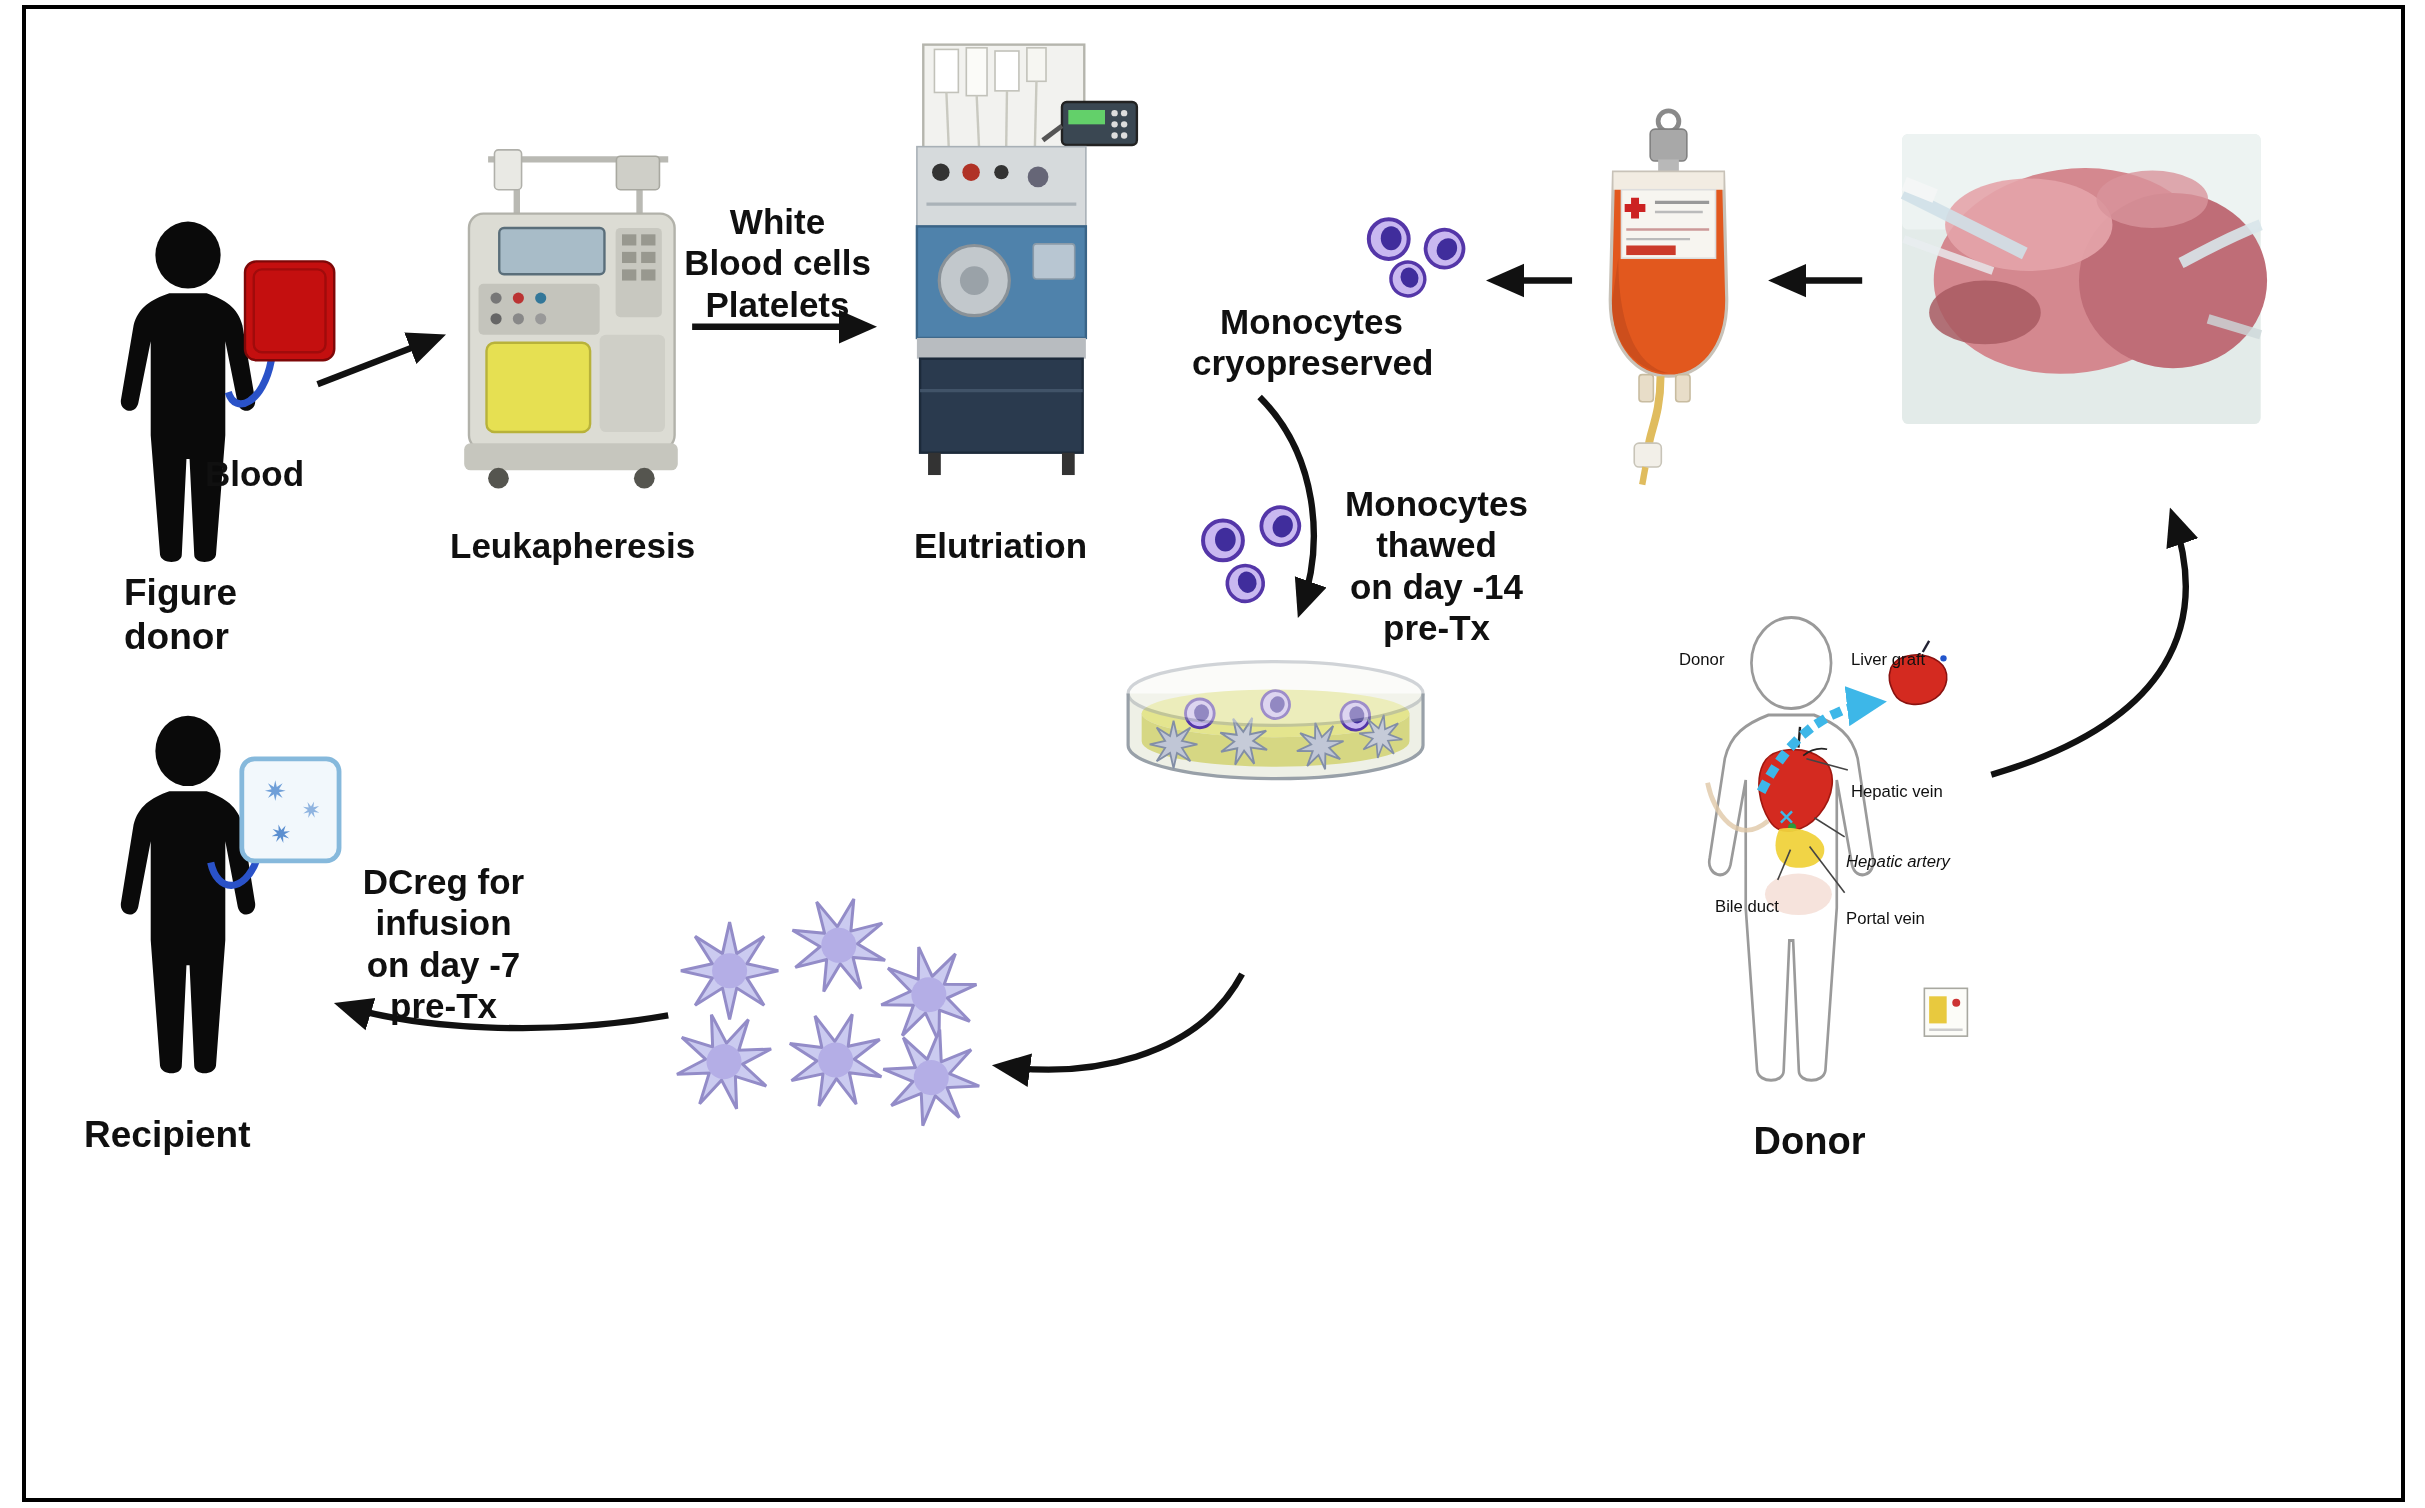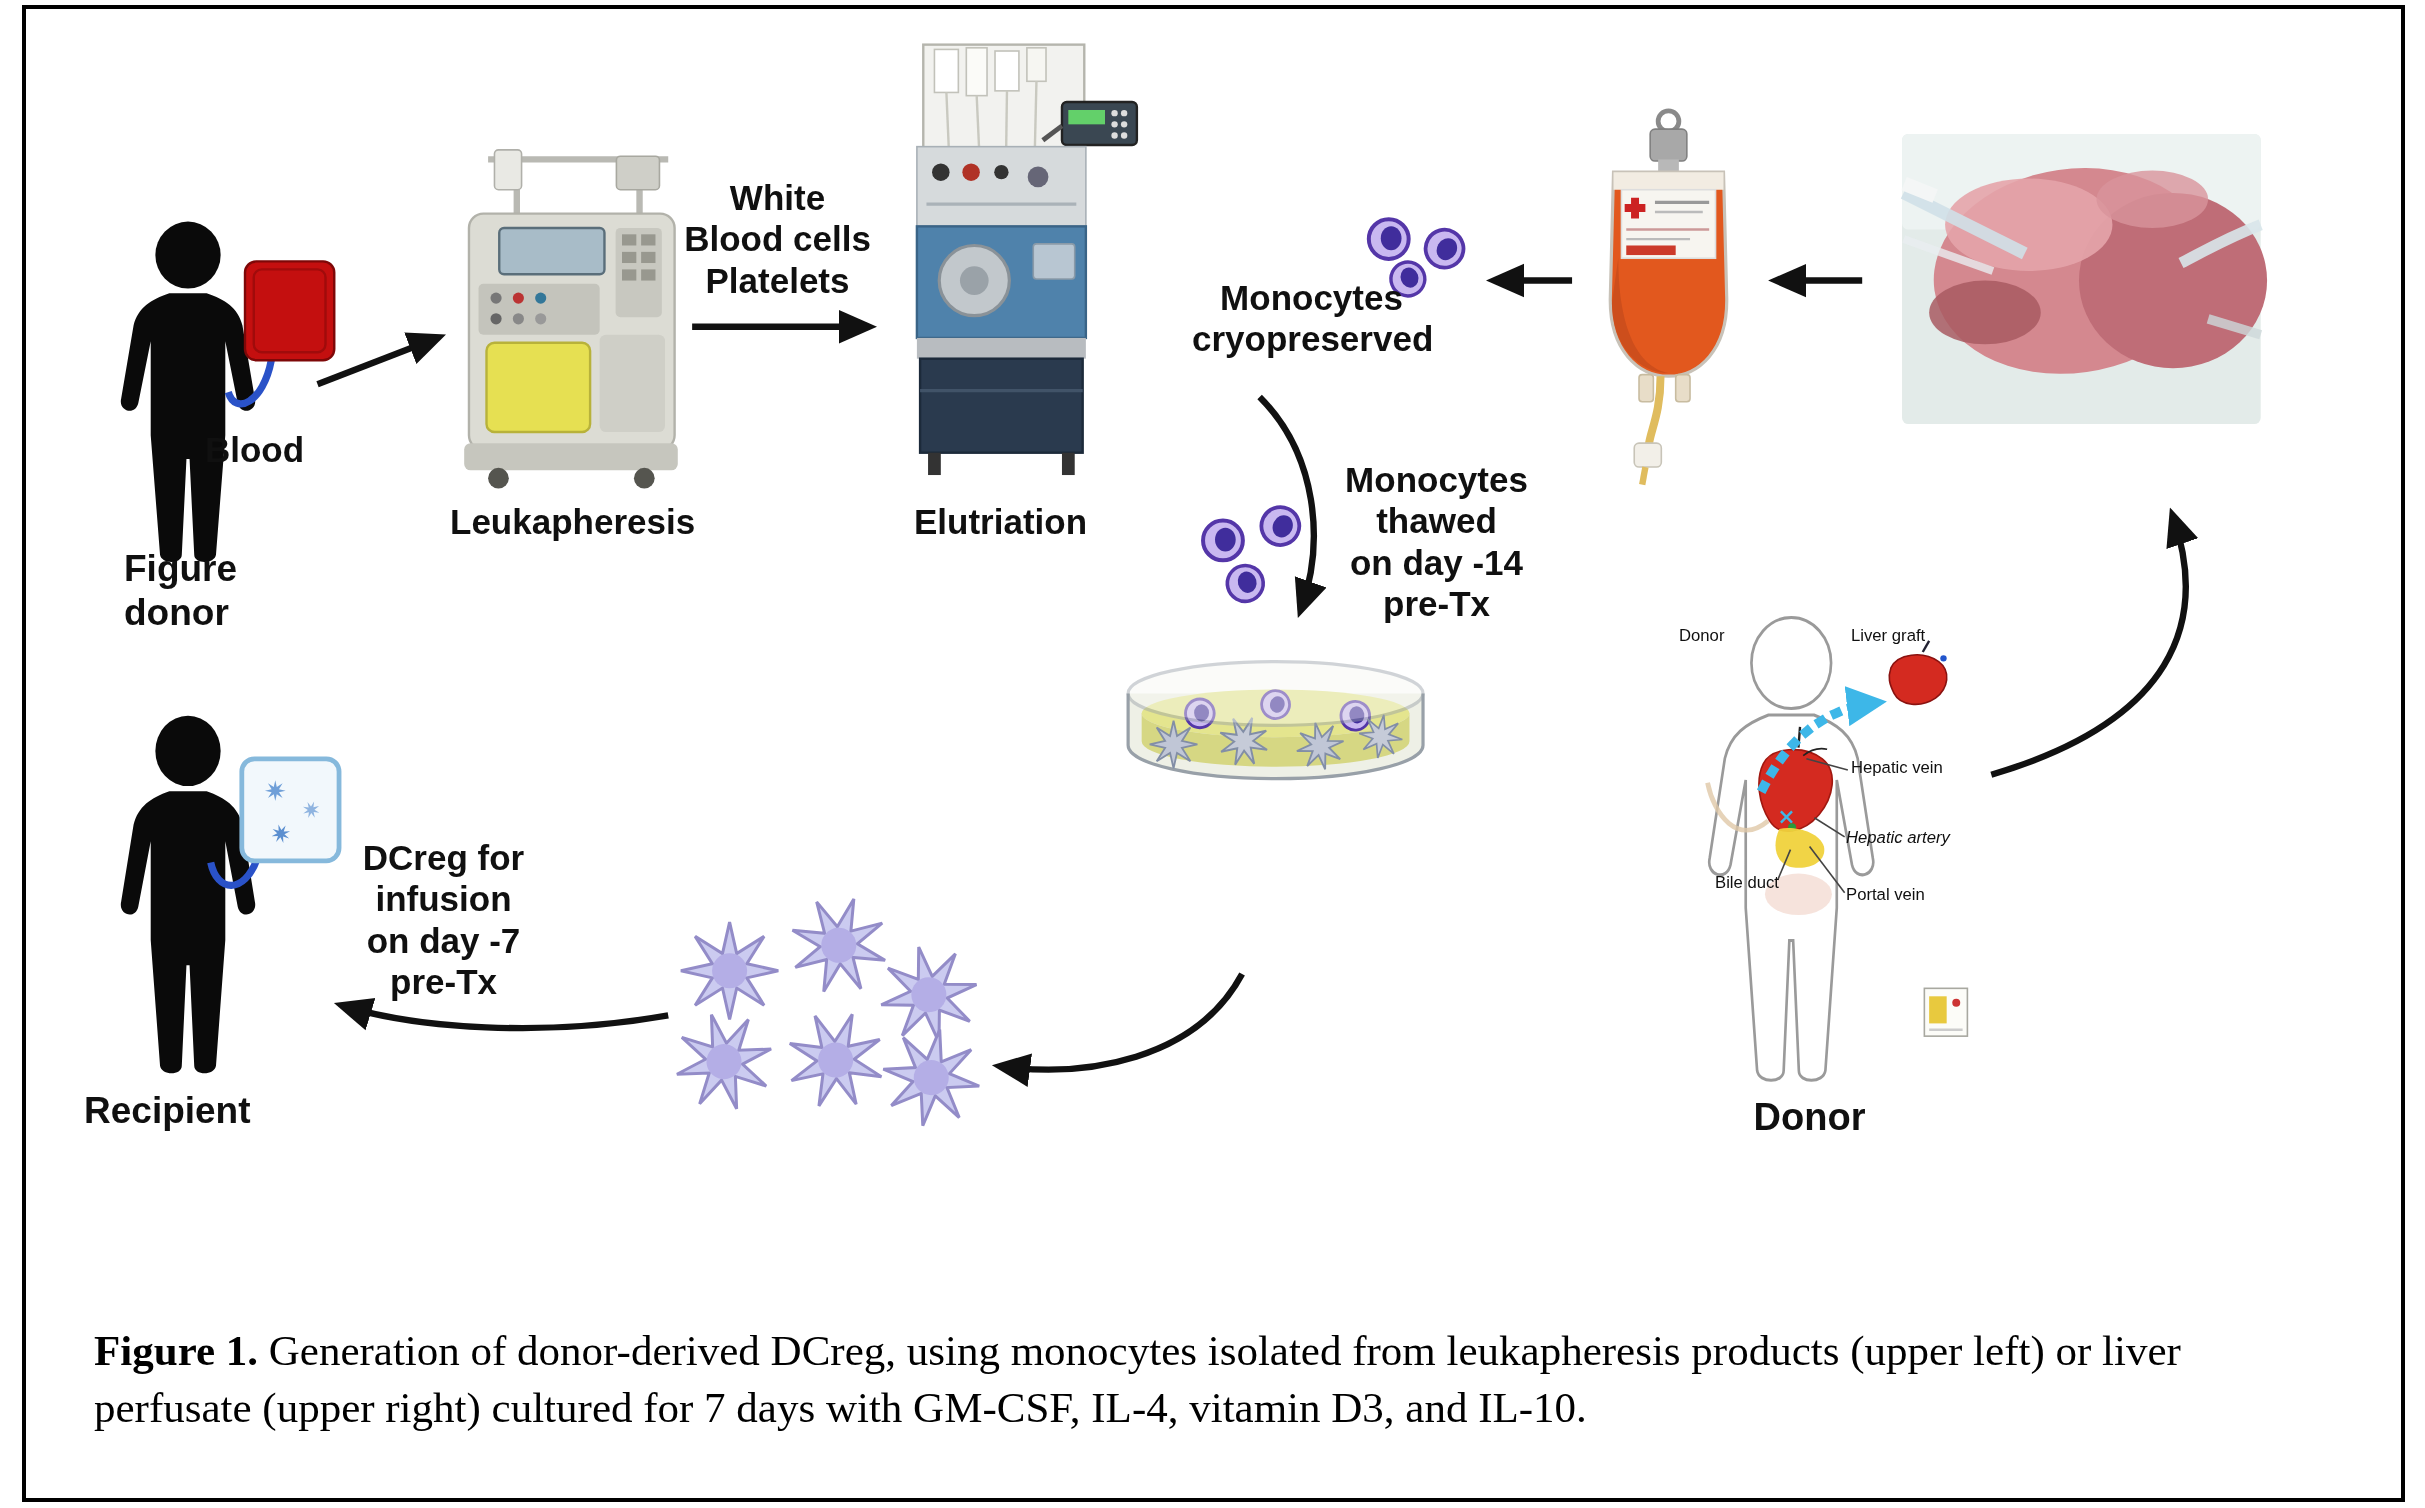--- a/index.html
+++ b/index.html
@@ -1,21 +1,21 @@
 <!DOCTYPE html>
 <html style="font-size:12.8px"><head>
 <meta charset="utf-8">
 <style>
   html,body{margin:0;padding:0;background:#ffffff;}
   #stage{position:relative;width:2426px;height:1508px;background:#ffffff;overflow:hidden;
          font-family:"Liberation Sans",sans-serif;color:#111;}
   #frame{position:absolute;left:22px;top:4.8px;right:21px;bottom:6.4px;border:4px solid #000;}
   svg.art{position:absolute;left:0;top:0;width:2426px;height:1508px;}
   .lbl{position:absolute;font-weight:700;font-size:35px;line-height:1.18;color:#101010;
-       white-space:pre-line;}
+       white-space:pre-line;margin-top:24px;}
   .ctr{text-align:center;}
   .sm{font-weight:400;font-size:16.7px;line-height:1.1;white-space:nowrap;}
   .it{font-style:italic;}
   #cap{position:absolute;left:94px;top:1323px;width:2240px;
        font-family:"Liberation Serif",serif;font-size:43px;line-height:1.32;color:#000;}
   #cap b{font-weight:700;}
 </style>
 </head>
 <body>
 
@@ -260,15 +260,14 @@
   <div class="lbl" style="left:84px;top:1089px;font-size:37px;">Recipient</div>
   <div class="lbl ctr" style="left:1706px;top:1095px;width:207px;font-size:38px;">Donor</div>
 
   <div class="lbl sm" style="left:1679px;top:627px;">Donor</div>
   <div class="lbl sm" style="left:1851px;top:627px;">Liver graft</div>
   <div class="lbl sm" style="left:1851px;top:759px;">Hepatic vein</div>
   <div class="lbl sm" style="left:1846px;top:829px;font-style:italic;">Hepatic artery</div>
   <div class="lbl sm" style="left:1715px;top:874px;">Bile duct</div>
   <div class="lbl sm" style="left:1846px;top:886px;">Portal vein</div>
 
-  <div id="cap"><b>Figure 1.</b><span> Generation of donor-derived DCreg, using monocytes isolated from leukapheresis products (upper left) or liver perfusate (upper right) cultured for 7 days with GM-CSF, IL-4, vitamin D3, and IL-10.</span></div>
 </div>
 
 
 </body></html>

